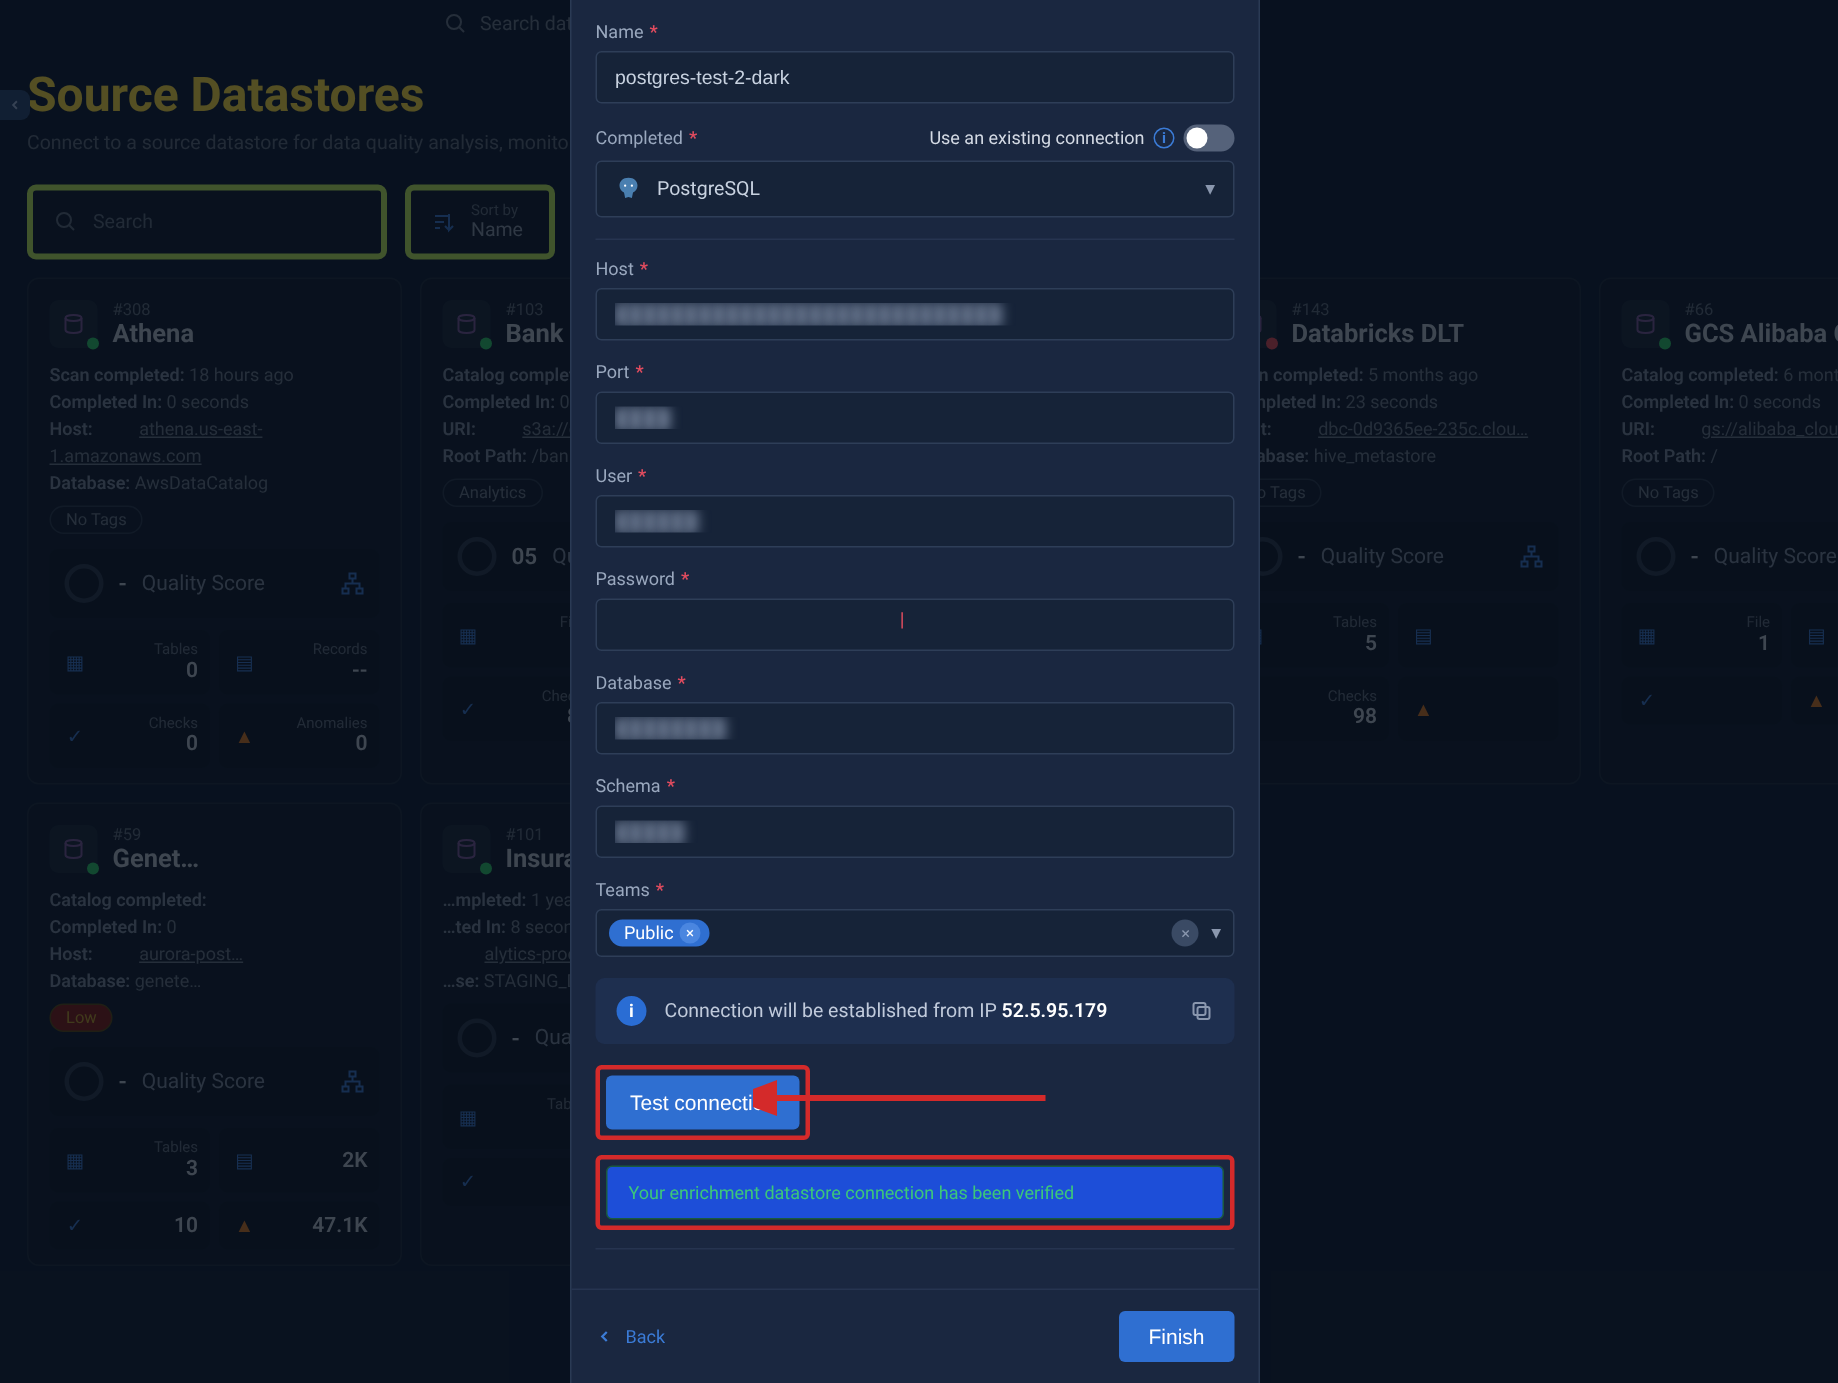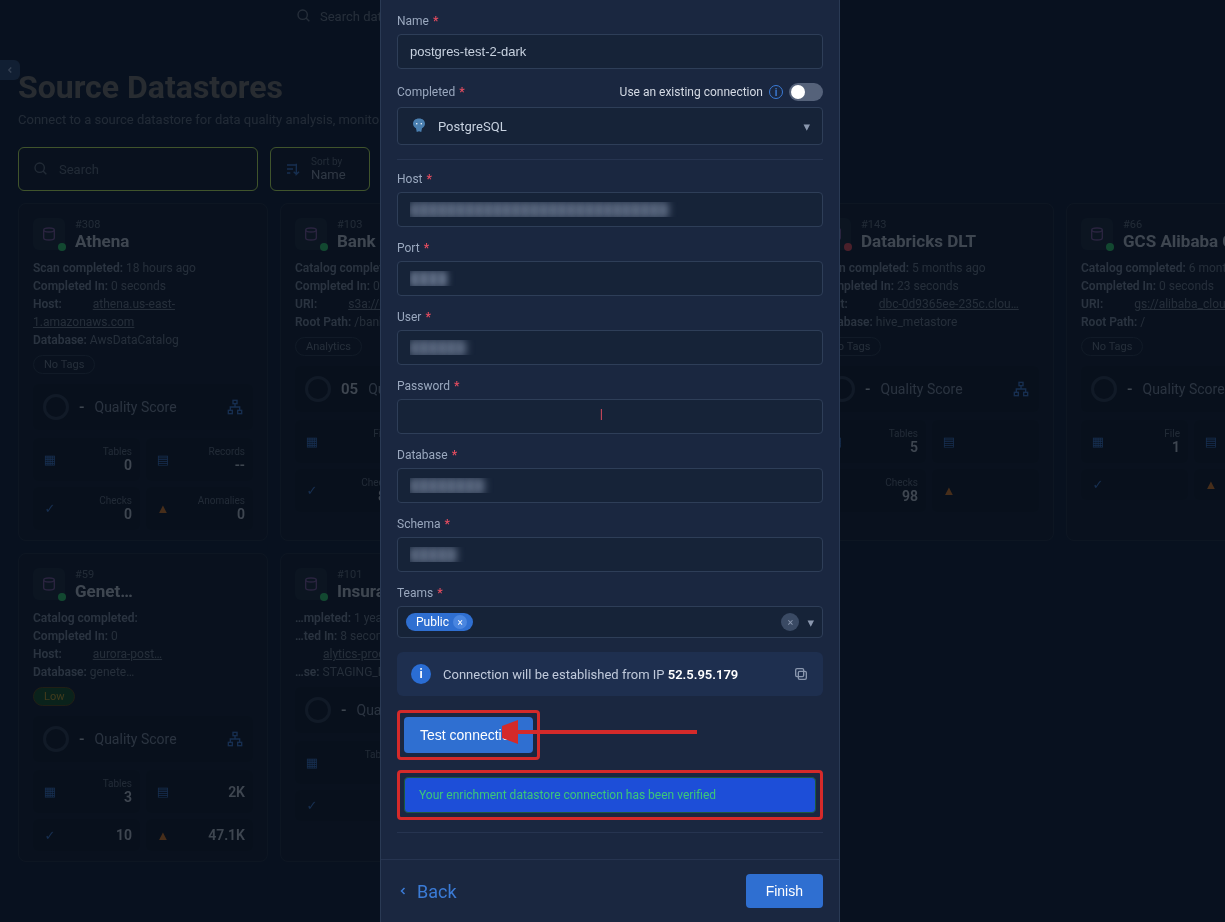--- a/index.html
+++ b/index.html
@@ -44,36 +44,35 @@
   align-items: center;
   justify-content: center;
   color: #9fb8e0;
 }
 .page-header {
   padding: 12px 18px 20px 18px;
 }
 .page-title {
   font-size: 32px;
   font-weight: 700;
-  color: #737373;
+  color: #fde047;
   margin-bottom: 6px;
-  margin-top: 24px;
 }
 .page-sub {
   color: #5f6e84;
   font-size: 13px;
 }
 .filters {
   display: flex;
   gap: 12px;
   padding: 0 18px 12px 18px;
 }
 .filter-box {
   background: #111f36;
-  border: 1px solid #bef264;
+  border: 4px solid #bef264;
   border-radius: 6px;
   padding: 8px 14px;
   display: flex;
   align-items: center;
   gap: 10px;
   min-width: 240px;
   color: #5f6e84;
 }
 .sort-box {
   min-width: 100px;
@@ -129,21 +128,21 @@
 .card-meta a { color: #6b7a90; text-decoration: underline; margin-left: 28px; }
 .tag {
   display: inline-block;
   border: 1px solid #2a3a54;
   border-radius: 12px;
   padding: 2px 10px;
   font-size: 11px;
   color: #6b7a90;
   margin-bottom: 10px;
 }
-.tag.yellow { background:#14532d; border-color:#5a4a1a; color:#c0a030;}
+.tag.yellow { background:#7f1d1d; border-color:#5a4a1a; color:#c0a030;}
 .quality {
   display: flex;
   align-items: center;
   gap: 10px;
   background: #0f1b30;
   border-radius: 6px;
   padding: 10px;
   margin-bottom: 8px;
 }
 .q-circle {
@@ -305,21 +304,21 @@
   padding:10px 14px; color:#3cc77a; font-size:12px;
 }
 
 .modal-footer {
   border-top:1px solid #263450;
   padding: 14px 16px;
   display:flex; align-items:center; justify-content:space-between;
 }
 .back-btn {
   color:#3b7bd6; display:flex; align-items:center; gap:8px;
-  font-size:18px; cursor:pointer;
+  font-size:12px; cursor:pointer;
 }
 .finish-btn {
   background:#2f6fd1; color:#fff; border:none; border-radius:4px;
   padding:9px 20px; font-size:14px; font-weight:500; cursor:pointer;
 }
 
 svg { display:block; }
 </style>
 </head>
 <body>

